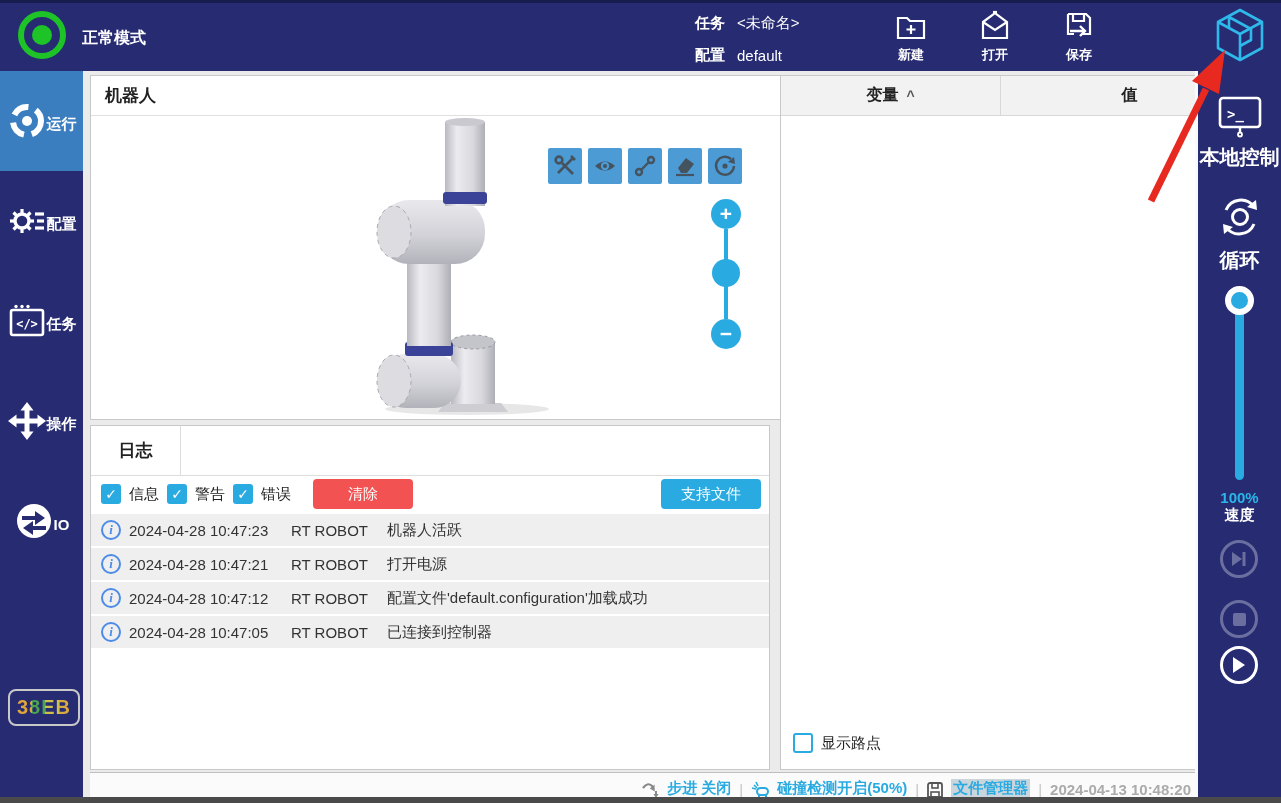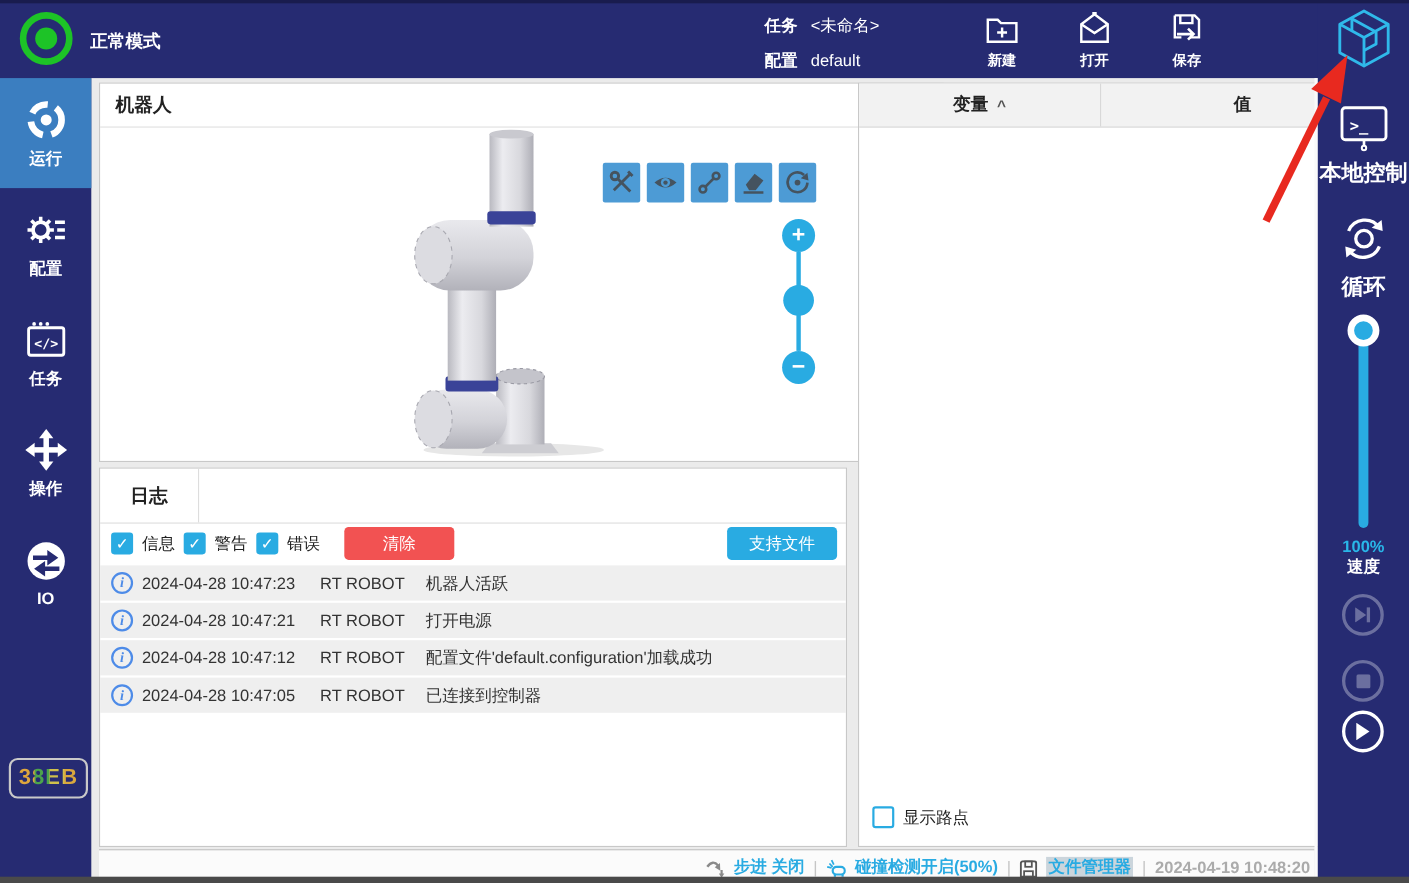--- a/index.html
+++ b/index.html
@@ -15,21 +15,21 @@
   .taskblock { position:absolute; left:695px; top:10px; color:#fff; font-size:15px; }
   .taskrow { display:flex; gap:12px; height:26px; align-items:center; margin-bottom:6px;}
   .taskrow .lbl { font-weight:bold; }
   .top-actions { position:absolute; left:882px; top:9px; display:flex; gap:26px; }
   .top-action { width:58px; display:flex; flex-direction:column; align-items:center; color:#fff; cursor:pointer; }
   .top-action svg { width:34px; height:34px; }
   .top-action .alab { font-size:13px; font-weight:bold; margin-top:3px; }
 
   
   .lsidebar { position:absolute; left:0; top:71px; width:83px; height:732px; background:#262B72; }
-  .nav-item { width:83px; height:100px; display:flex; flex-direction:column; align-items:center; justify-content:center; color:#fff; cursor:pointer; }
+  .nav-item { width:83px; height:100px; display:flex; flex-direction:row; align-items:center; justify-content:center; color:#fff; cursor:pointer; }
   .nav-item.active { background:#3B7EC0; }
   .nav-item svg { width:40px; height:40px; }
   .nav-item .nlab { font-size:15px; font-weight:bold; margin-top:6px; }
   .badge { position:absolute; left:8px; top:689px; width:72px; height:37px; border:2px solid #C9C9C9; border-radius:8px;
            display:flex; align-items:center; justify-content:center; font-size:20px; font-weight:bold; letter-spacing:1px;
            background:transparent; }
   .badge span { background:linear-gradient(90deg,#DFA63C 0 27%,#4CA44C 27% 52%,#CFC04B 52% 77%,#D9A83E 77% 100%);
            -webkit-background-clip:text; background-clip:text; color:transparent; }
 
   
@@ -380,21 +380,21 @@
     </svg>
     <span class="sb-cyan">碰撞检测开启(50%)</span>
     <span class="sb-sep">|</span>
     <svg width="16" height="16" viewBox="0 0 16 16">
       <path d="M3,1 h10 a2,2 0 0 1 2,2 v12 h-14 v-12 a2,2 0 0 1 2,-2 z" fill="none" stroke="#555" stroke-width="1.8"></path>
       <rect x="5" y="1" width="6" height="5" fill="none" stroke="#555" stroke-width="1.6"></rect>
       <rect x="4" y="10" width="8" height="5" fill="none" stroke="#555" stroke-width="1.6"></rect>
     </svg>
     <span class="sb-cyan fm-wrap">文件管理器</span>
     <span class="sb-sep">|</span>
-    <span class="sb-time">2024-04-19 10:48:20</span>
+    <span class="sb-time">2024-04-13 10:48:20</span>
   </div>
   <div class="botstrip"></div>
 
   <div class="gapline"></div>
   <div class="rsidebar">
     <svg class="cube" width="54" height="56" viewBox="0 0 54 56">
       <g fill="none" stroke="#2FB9EA" stroke-width="2.6" stroke-linejoin="round">
         <path d="M27,3 L49,15 V41 L27,53 L5,41 V15 Z"></path>
         <path d="M5,15 L27,27 L49,15"></path>
         <path d="M27,27 V53"></path>

